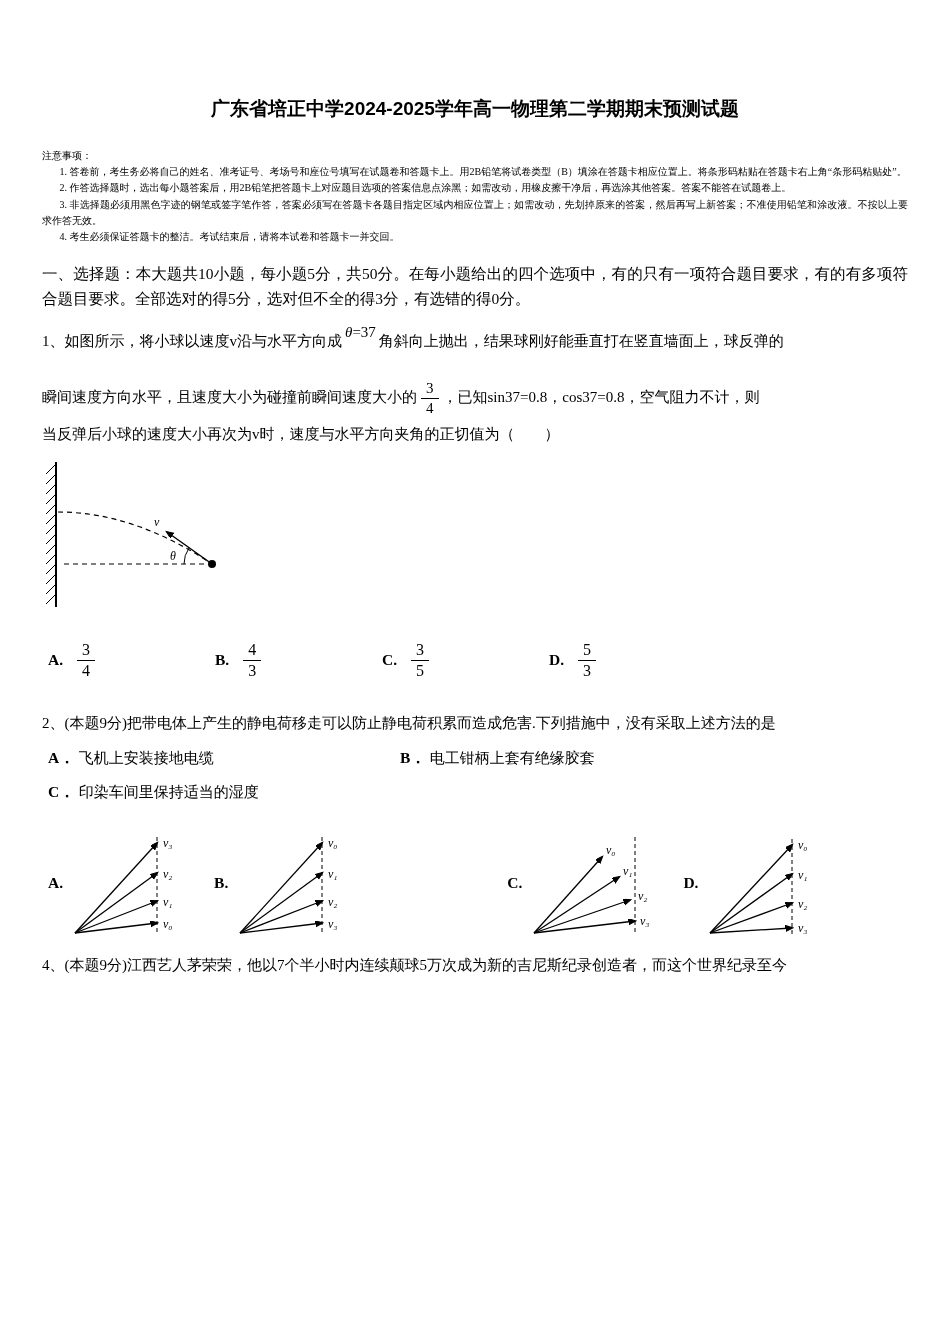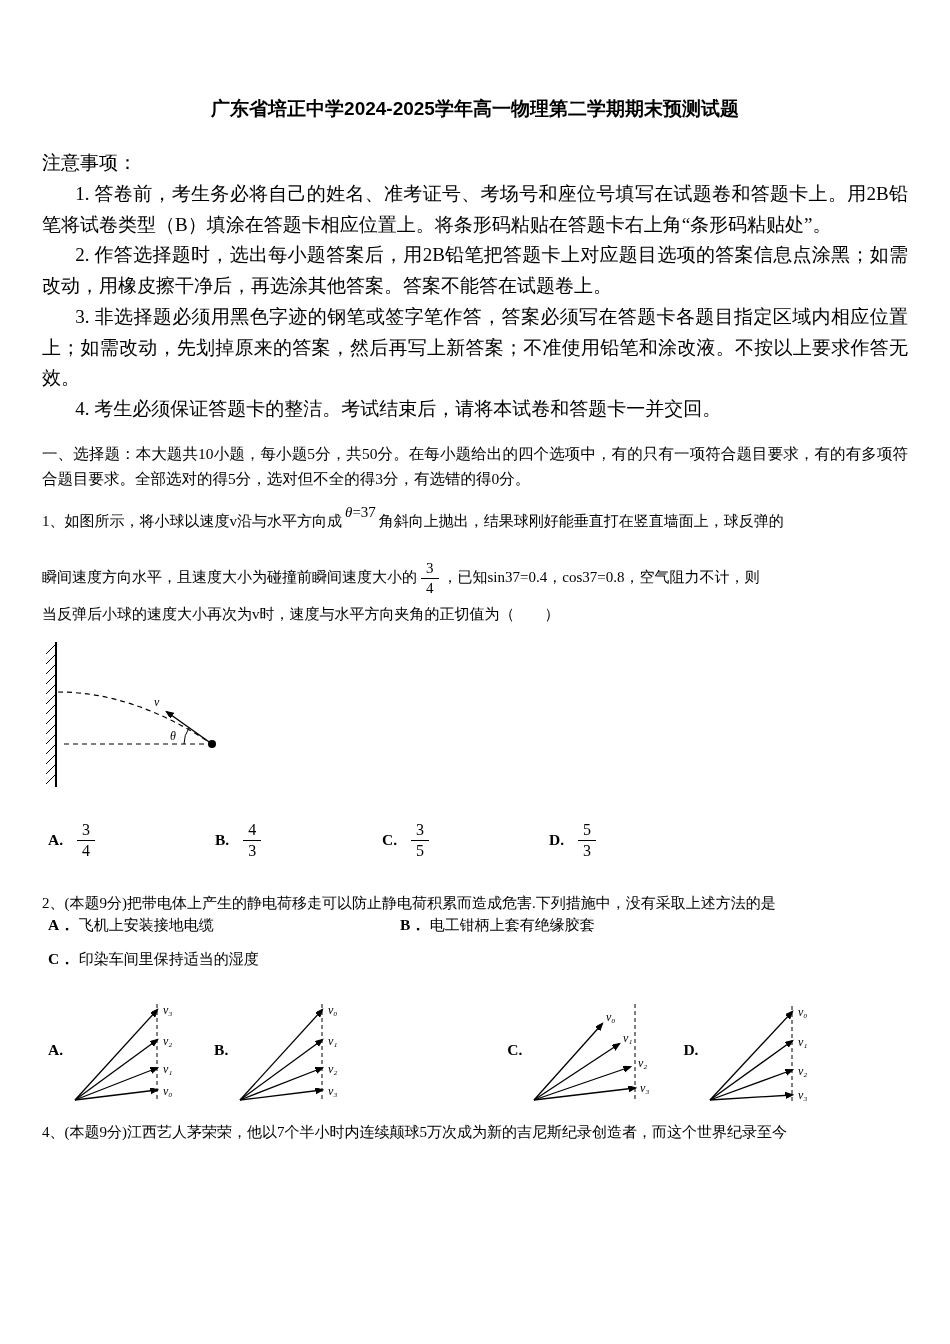--- a/index.html
+++ b/index.html
@@ -10,21 +10,21 @@
     color:#000;
   }
   .page { padding:96px 42px 20px 42px; }
 
   .title {
     font-family:"Liberation Sans","DejaVu Sans",sans-serif;
     font-size:19px; font-weight:bold; text-align:center;
     margin-bottom:26px;
   }
 
-  .notes p { font-size:19px; line-height:1.62; text-align:justify; }
+  .notes p { font-size:10px; line-height:1.62; text-align:justify; }
   .note-item { text-indent:1.75em; }
 
   .section-heading {
     margin-top:16px; font-size:15.5px; line-height:1.62; text-align:justify;
   }
 
   .q-text { font-size:15px; line-height:1.6; }
 
   .q1-line1 { margin-top:18px; white-space:nowrap; }
   .q1-line2 { margin-top:26px; }
@@ -45,21 +45,21 @@
   .q1-figure { margin-top:14px; padding-left:2px; }
 
   .options-row { margin-top:26px; display:flex; align-items:center; padding-left:6px; }
   .option-item { display:flex; align-items:center; width:167px; }
   .opt-letter { font-weight:bold; font-size:15.5px; margin-right:10px; }
   .options-row .frac { font-size:16px; }
 
   .q2 { margin-top:30px; }
   .q2-options {
     display:grid; grid-template-columns:352px 1fr;
-    row-gap:13px; margin-top:0; padding-left:6px;
+    row-gap:13px; margin-top:13px; padding-left:6px;
     font-size:15px;
   }
   .q2-opt .opt-letter { margin-right:4px; }
 
   .q3 { margin-top:24px; }
 
   .diagrams-row { margin-top:14px; display:flex; align-items:center; padding-left:6px; }
   .diagram-group { display:flex; align-items:center; }
   .diagram-group .opt-letter { margin-right:4px; }
   .dg-b { margin-left:22px; }
@@ -94,21 +94,21 @@
         <path d="M0,0 L7.5,3 L0,6 z" fill="#000" stroke="none"></path>
       </marker>
     </defs>
   </svg>
 
   <div class="q1">
     <p class="q-text q1-line1">
       <span>1、如图所示，将小球以速度v沿与水平方向成</span><span class="math raised"><i>θ</i><span>=37</span></span><span>角斜向上抛出，结果球刚好能垂直打在竖直墙面上，球反弹的</span>
     </p>
     <p class="q-text q1-line2">
-      <span>瞬间速度方向水平，且速度大小为碰撞前瞬间速度大小的</span><span class="frac"><span class="num">3</span><span class="den">4</span></span><span>，已知</span><span class="math">sin37</span><span>=0.4，</span><span class="math">cos37</span><span>=0.8，空气阻力不计，则</span>
+      <span>瞬间速度方向水平，且速度大小为碰撞前瞬间速度大小的</span><span class="frac"><span class="num">3</span><span class="den">4</span></span><span>，已知</span><span class="math">sin37</span><span>=0.8，</span><span class="math">cos37</span><span>=0.8，空气阻力不计，则</span>
     </p>
     <p class="q-text q1-line3">当反弹后小球的速度大小再次为v时，速度与水平方向夹角的正切值为（　　）</p>
 
     <div class="q1-figure">
       <svg width="185" height="150" viewBox="0 0 185 150">
 
         <line x1="12" y1="2" x2="12" y2="147" stroke-width="2"></line>
 
         <g stroke-width="1">
           <line x1="2" y1="14" x2="12" y2="4"></line>

